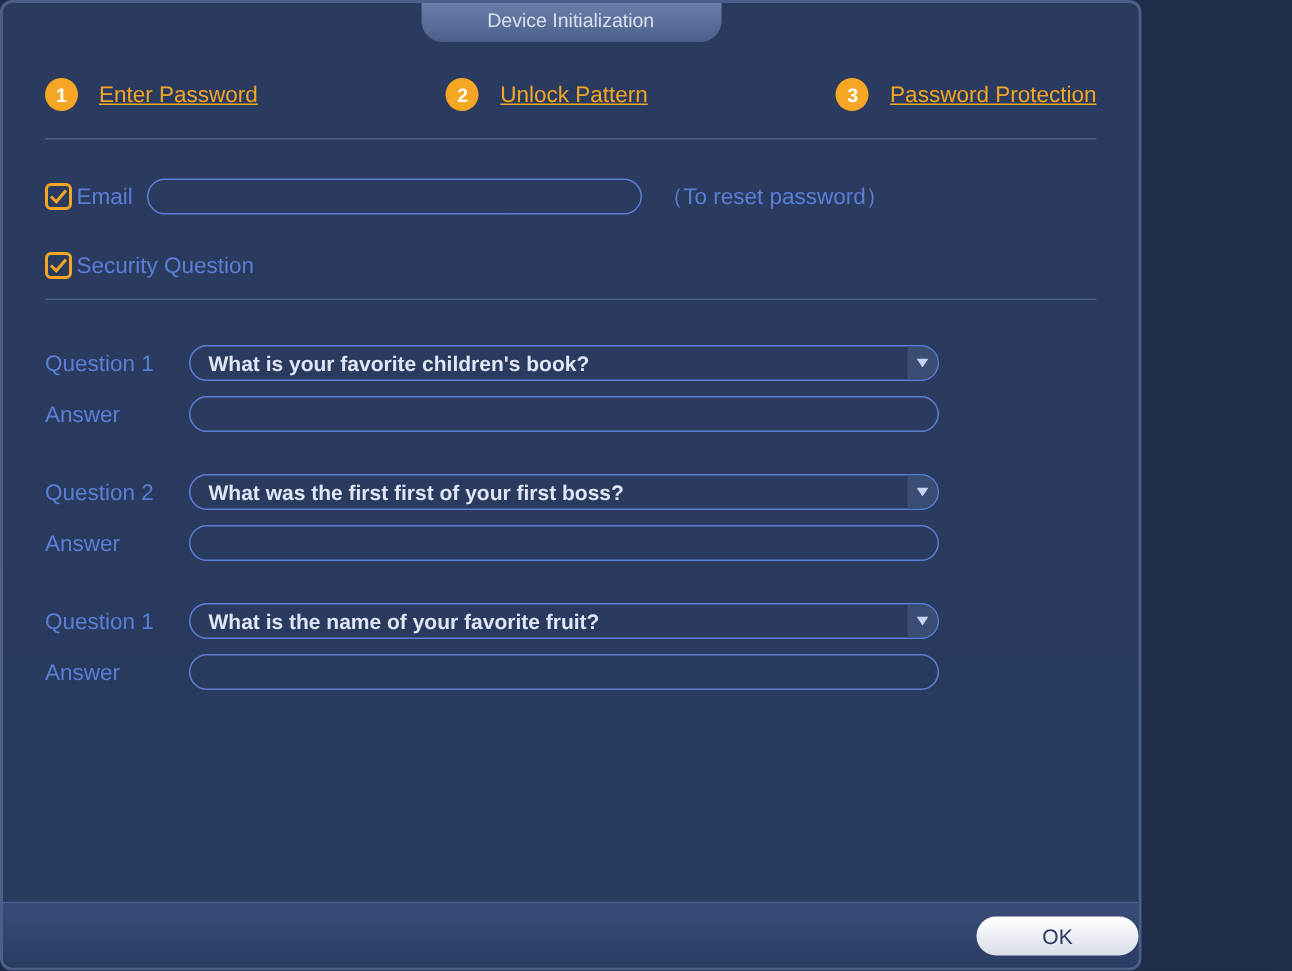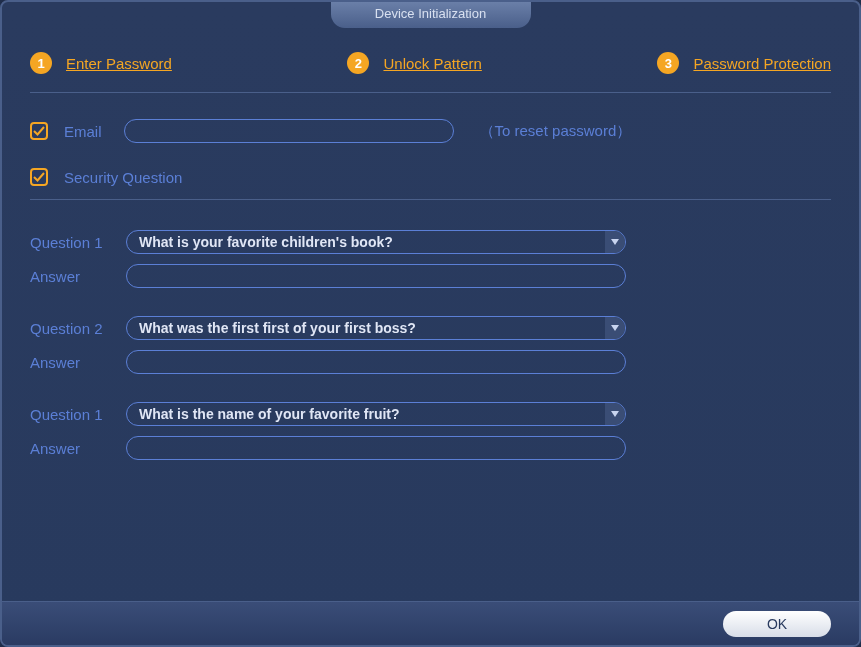--- a/index.html
+++ b/index.html
@@ -8,21 +8,21 @@
     padding: 0;
   }
   body {
     font-family: Arial, sans-serif;
     background: #1f2d4a;
     width: 861px;
     height: 647px;
     overflow: hidden;
   }
   .window {
-    width: 861px;
+    width: 761px;
     height: 647px;
     background: linear-gradient(to bottom, #2a3b5f 0%, #283a5e 100%);
     border: 2px solid #4a5f8a;
     border-radius: 8px;
     position: relative;
   }
   .title-bar {
     position: absolute;
     top: 0;
     left: 50%;
@@ -72,21 +72,21 @@
     height: 1px;
     background: #4a5f8a;
     margin: 0 0 24px 0;
   }
   .section {
     margin-bottom: 18px;
   }
   .row {
     display: flex;
     align-items: center;
-    gap: 16px;
+    gap: 3px;
     min-height: 28px;
   }
   .checkbox {
     width: 18px;
     height: 18px;
     border: 2px solid #f5a623;
     border-radius: 4px;
     display: flex;
     align-items: center;
     justify-content: center;
@@ -186,21 +186,20 @@
     bottom: 0;
     left: 0;
     right: 0;
     height: 44px;
     background: linear-gradient(to bottom, #3a4d78 0%, #2a3b62 100%);
     border-top: 1px solid #4a5f8a;
     border-radius: 0 0 6px 6px;
     display: flex;
     align-items: center;
     justify-content: flex-end;
-    padding-right: 28px;
   }
   .ok-btn {
     width: 108px;
     height: 26px;
     background: linear-gradient(to bottom, #ffffff 0%, #d8dde8 100%);
     border: none;
     border-radius: 13px;
     color: #2a3b5f;
     font-size: 14px;
     cursor: pointer;

